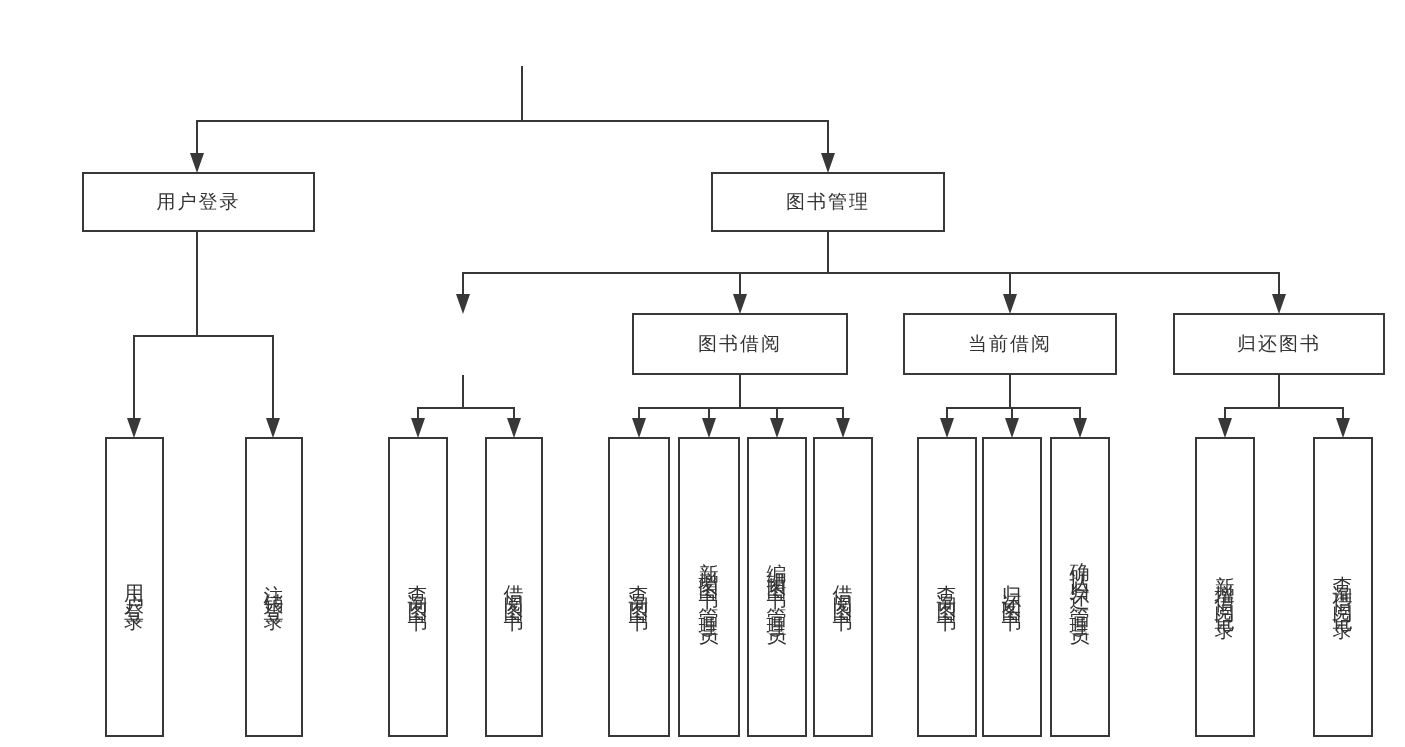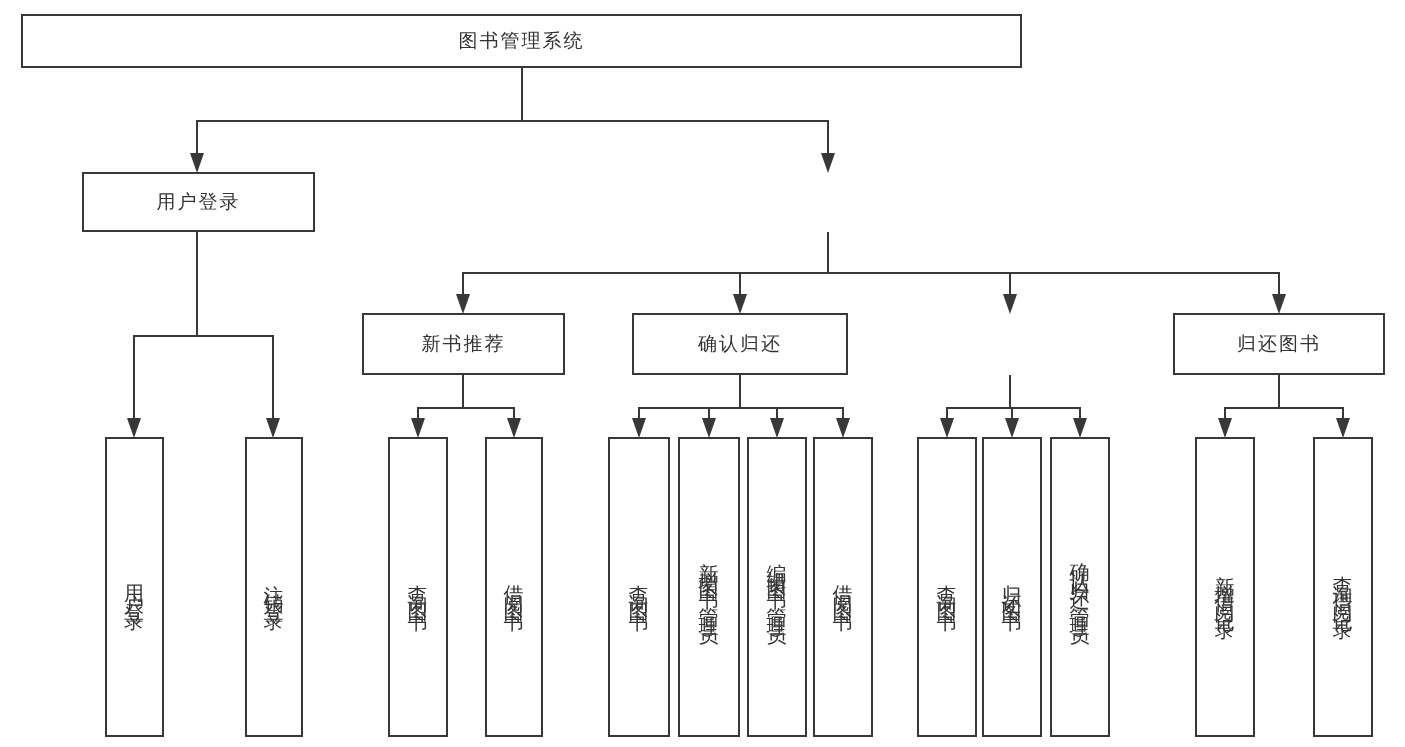--- a/index.html
+++ b/index.html
@@ -27,58 +27,58 @@
   .watermark{
     position:absolute;left:1158px;top:714px;z-index:5;
     font-size:20px;color:#b6bac0;letter-spacing:1px;white-space:nowrap;
   }
 </style>
 </head>
 <body>
 
 <div class="canvas">
 
-  <div class="box" style="left:21px;top:14px;width:1001px;height:54px">
-    <span class="hlabel">图书管理系统</span>
-  </div>
 
   <div class="vl" style="left:521px;top:66px;height:56px"></div>
   <div class="hl" style="left:196px;top:120px;width:633px"></div>
   <div class="vl" style="left:196px;top:120px;height:36px"></div>
   <div class="arrow" style="left:190px;top:153px"></div>
   <div class="vl" style="left:827px;top:120px;height:36px"></div>
   <div class="arrow" style="left:821px;top:153px"></div>
 
   <div class="box" style="left:82px;top:172px;width:233px;height:60px">
     <span class="hlabel">用户登录</span>
+  </div>
+  <div class="box" style="left:711px;top:172px;width:234px;height:60px">
+    <span class="hlabel">图书管理</span>
   </div>
 
   <div class="vl" style="left:196px;top:232px;height:105px"></div>
   <div class="hl" style="left:133px;top:335px;width:141px"></div>
   <div class="vl" style="left:133px;top:335px;height:86px"></div>
   <div class="arrow" style="left:127px;top:418px"></div>
   <div class="vl" style="left:272px;top:335px;height:86px"></div>
   <div class="arrow" style="left:266px;top:418px"></div>
 
   <div class="vl" style="left:827px;top:232px;height:42px"></div>
   <div class="hl" style="left:462px;top:272px;width:818px"></div>
   <div class="vl" style="left:462px;top:272px;height:26px"></div>
   <div class="arrow" style="left:456px;top:294px"></div>
   <div class="vl" style="left:739px;top:272px;height:26px"></div>
   <div class="arrow" style="left:733px;top:294px"></div>
   <div class="vl" style="left:1009px;top:272px;height:26px"></div>
   <div class="arrow" style="left:1003px;top:294px"></div>
   <div class="vl" style="left:1278px;top:272px;height:26px"></div>
   <div class="arrow" style="left:1272px;top:294px"></div>
 
-  <div class="box" style="left:362px;top:313px;width:203px;height:62px">
-    <span class="hlabel">新书推荐</span>
+  <div class="box" style="left:632px;top:313px;width:216px;height:62px">
+    <span class="hlabel">图书借阅</span>
   </div>
-  <div class="box" style="left:632px;top:313px;width:216px;height:62px">
-    <span class="hlabel">确认归还</span>
+  <div class="box" style="left:903px;top:313px;width:214px;height:62px">
+    <span class="hlabel">当前借阅</span>
   </div>
   <div class="box" style="left:1173px;top:313px;width:212px;height:62px">
     <span class="hlabel">归还图书</span>
   </div>
 
   <div class="vl" style="left:462px;top:375px;height:34px"></div>
   <div class="hl" style="left:417px;top:407px;width:98px"></div>
   <div class="vl" style="left:417px;top:407px;height:14px"></div>
   <div class="arrow" style="left:411px;top:418px"></div>
   <div class="vl" style="left:513px;top:407px;height:14px"></div>

